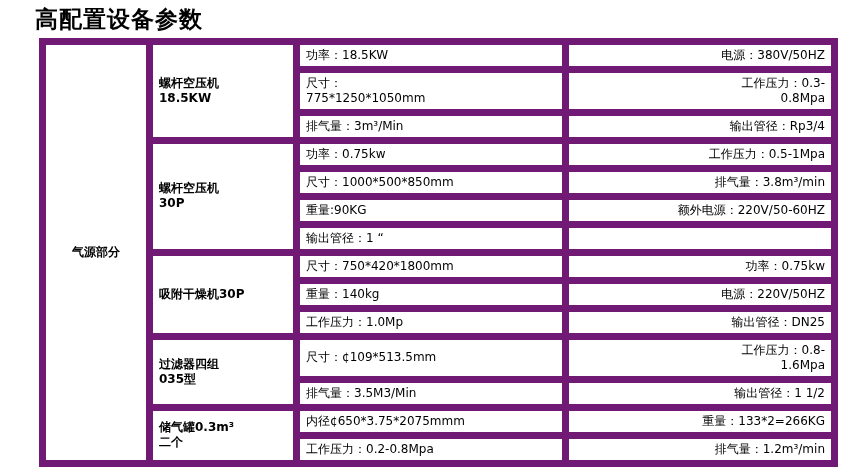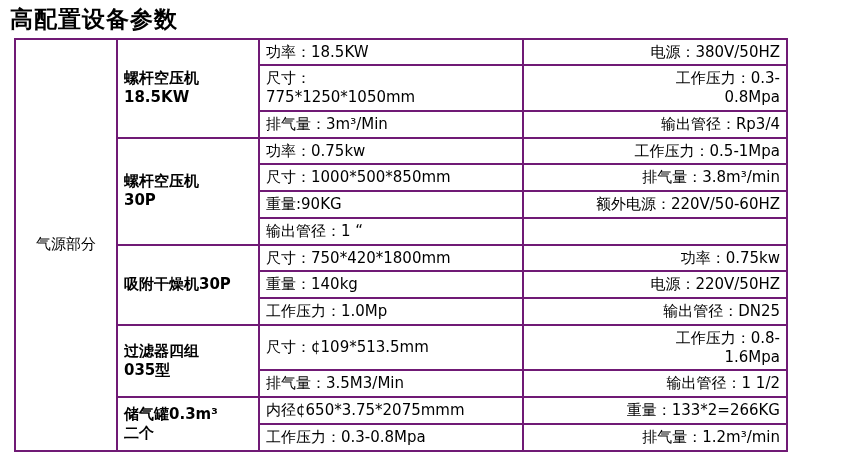--- a/index.html
+++ b/index.html
@@ -12,48 +12,49 @@
     height: 473px;
     font-family: "DejaVu Sans", "Liberation Sans", sans-serif;
     color: #000000;
     overflow: hidden;
   }
   .page {
     position: relative;
     width: 845px;
     height: 393px;
     box-sizing: border-box;
+    padding-left: 25px;
   }
   .doc-title {
     font-size: 23px;
     font-weight: bold;
     color: #000000;
     padding: 6px 0 4px 10px;
     letter-spacing: 1px;
     line-height: 1.2;
   }
   table.spec {
     border-collapse: collapse;
     table-layout: fixed;
     width: 735px;
     margin-left: 14px;
     background: #ffffff;
   }
   table.spec td {
-    border: 2px solid #701a75;
-    font-size: 15px;
+    border: 7px solid #701a75;
+    font-size: 12px;
     line-height: 1.25;
     padding: 3px 6px;
     vertical-align: middle;
     word-break: break-all;
   }
   td.group {
     width: 88px;
     text-align: center;
-    font-weight: normal;
+    font-weight: bold;
     font-size: 16px;
   }
   td.subject {
     width: 128px;
     font-weight: bold;
     font-size: 16px;
     line-height: 1.35;
   }
   td.col-a {
     width: 250px;
@@ -153,20 +154,20 @@
 
       <tr>
         <td class="subject" rowspan="2">
           <div>储气罐0.3m³</div>
           <div>二个</div>
         </td>
         <td class="col-a">内径¢650*3.75*2075mmm</td>
         <td class="col-b">重量：133*2=266KG</td>
       </tr>
       <tr>
-        <td class="col-a">工作压力：0.3-0.8Mpa</td>
+        <td class="col-a">工作压力：0.2-0.8Mpa</td>
         <td class="col-b">排气量：1.2m³/min</td>
       </tr>
 
     </tbody>
   </table>
 
 </div>
 
 </body></html>

